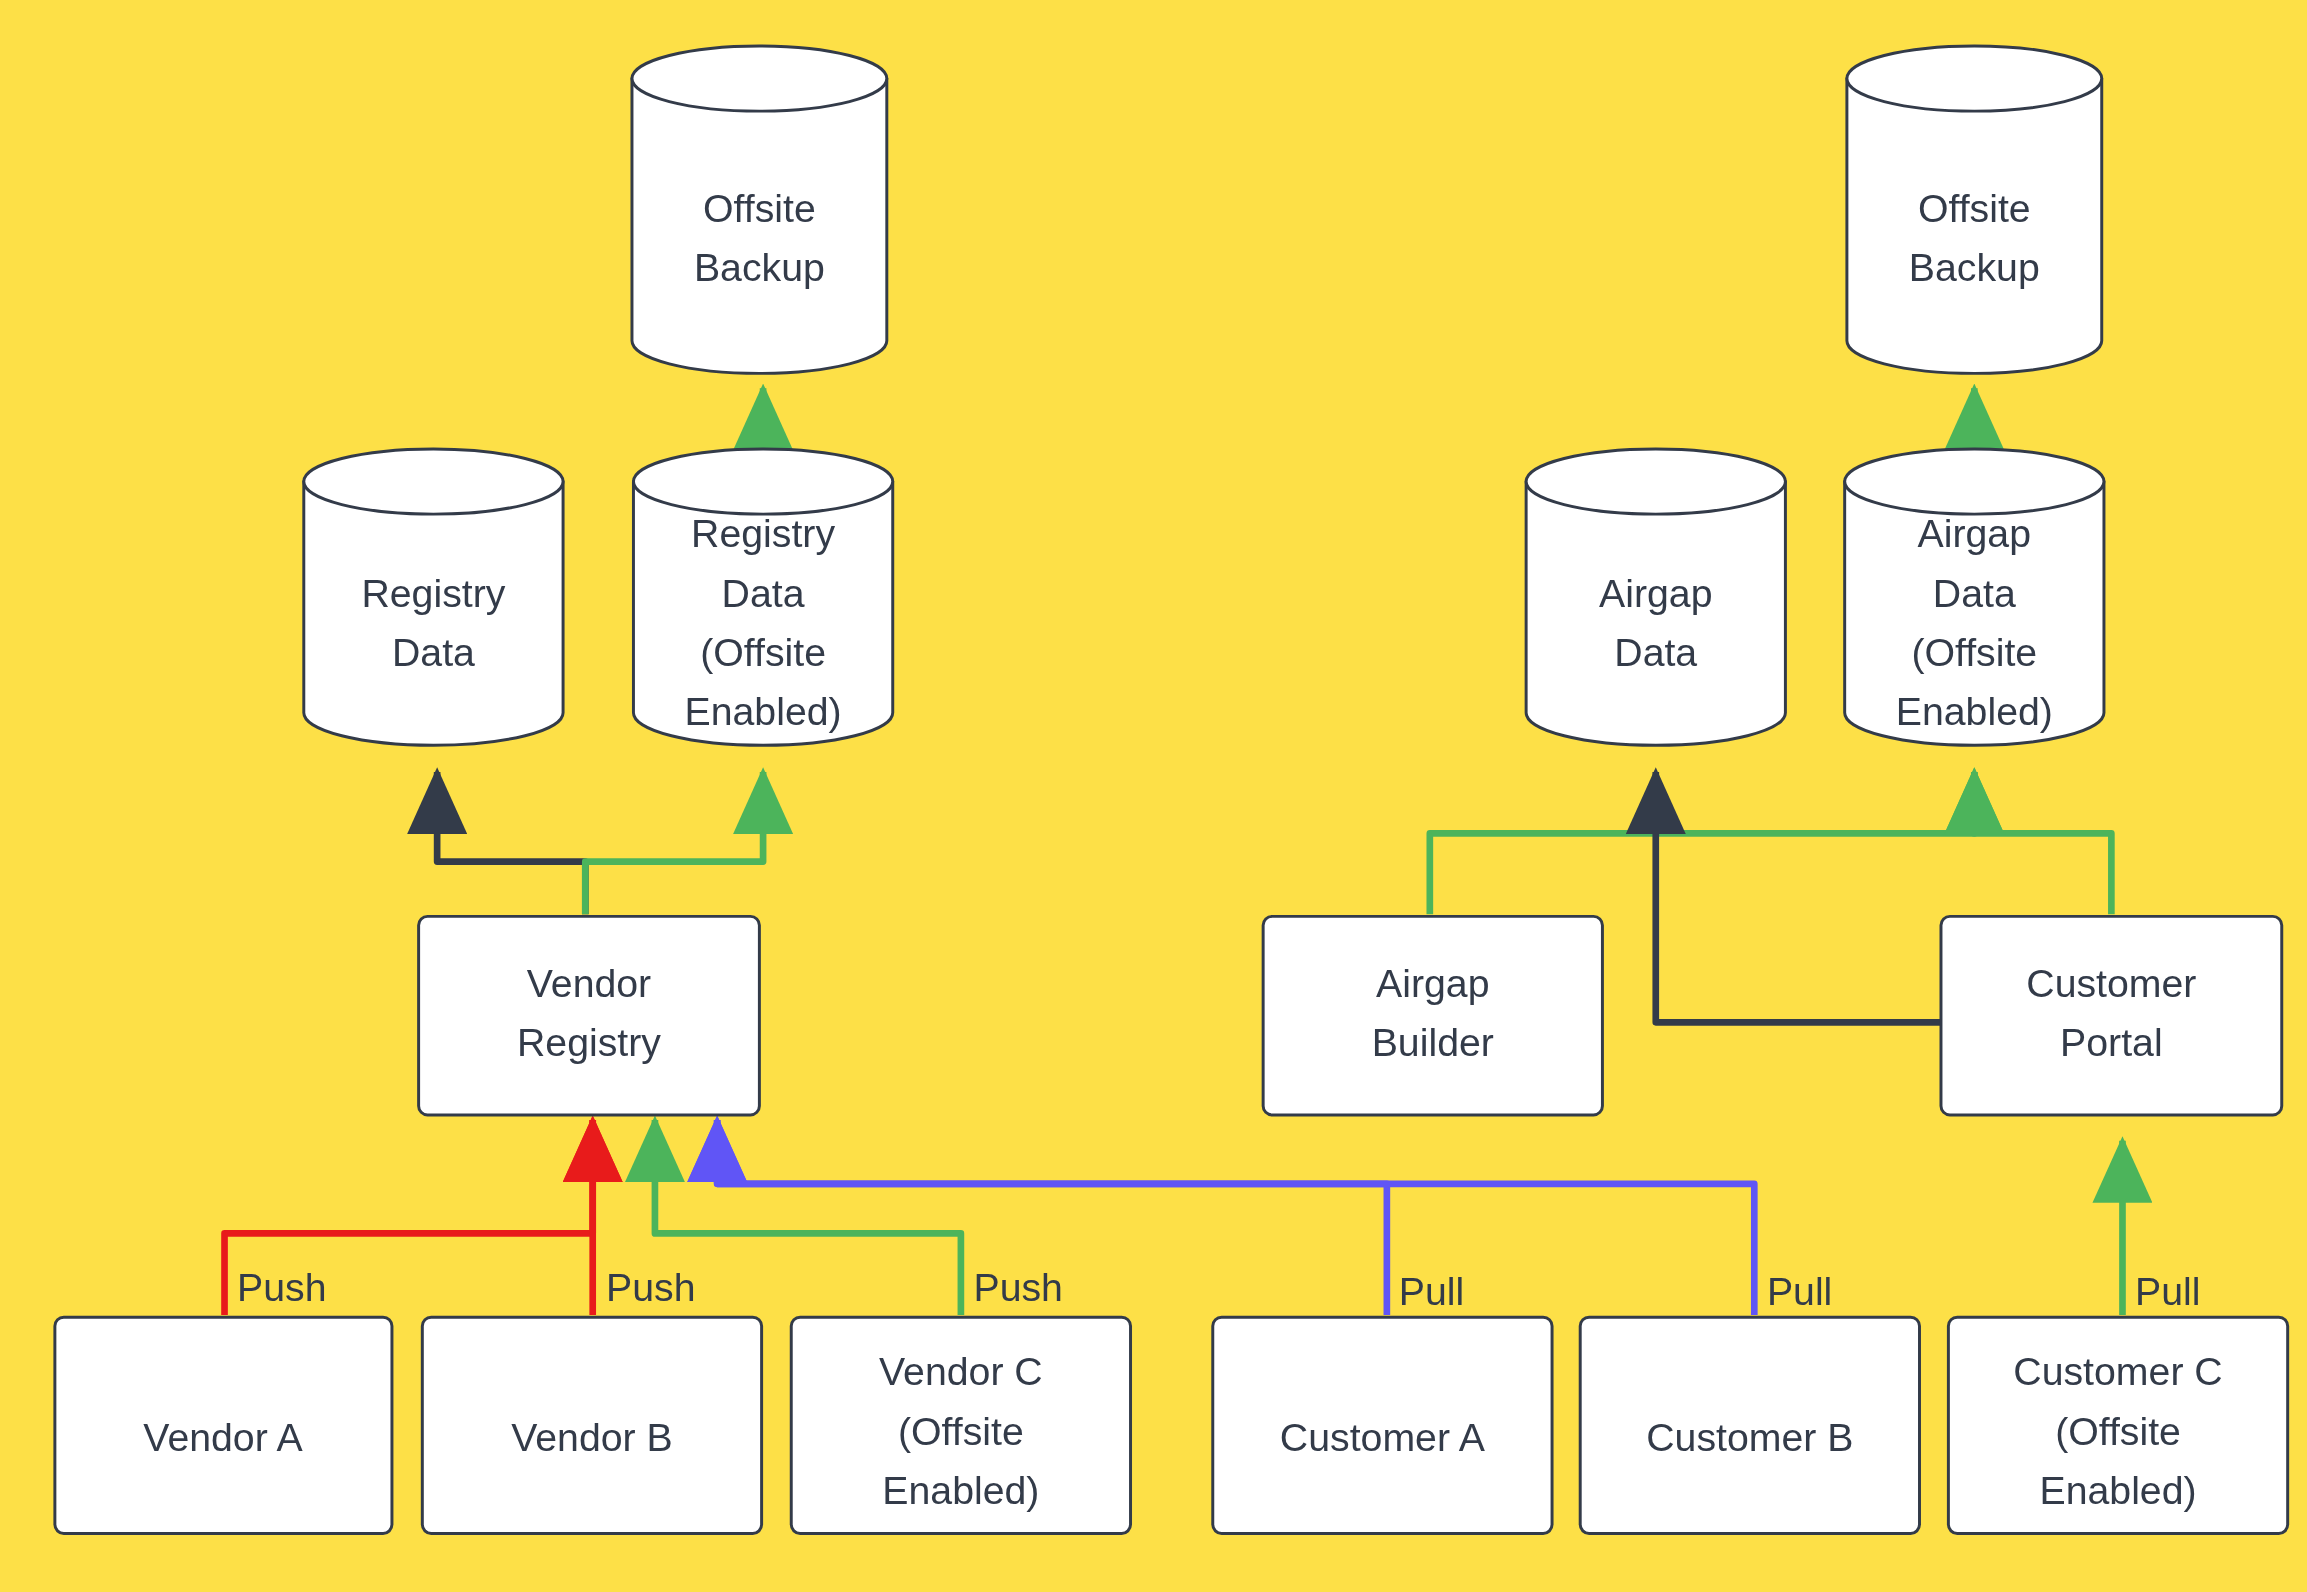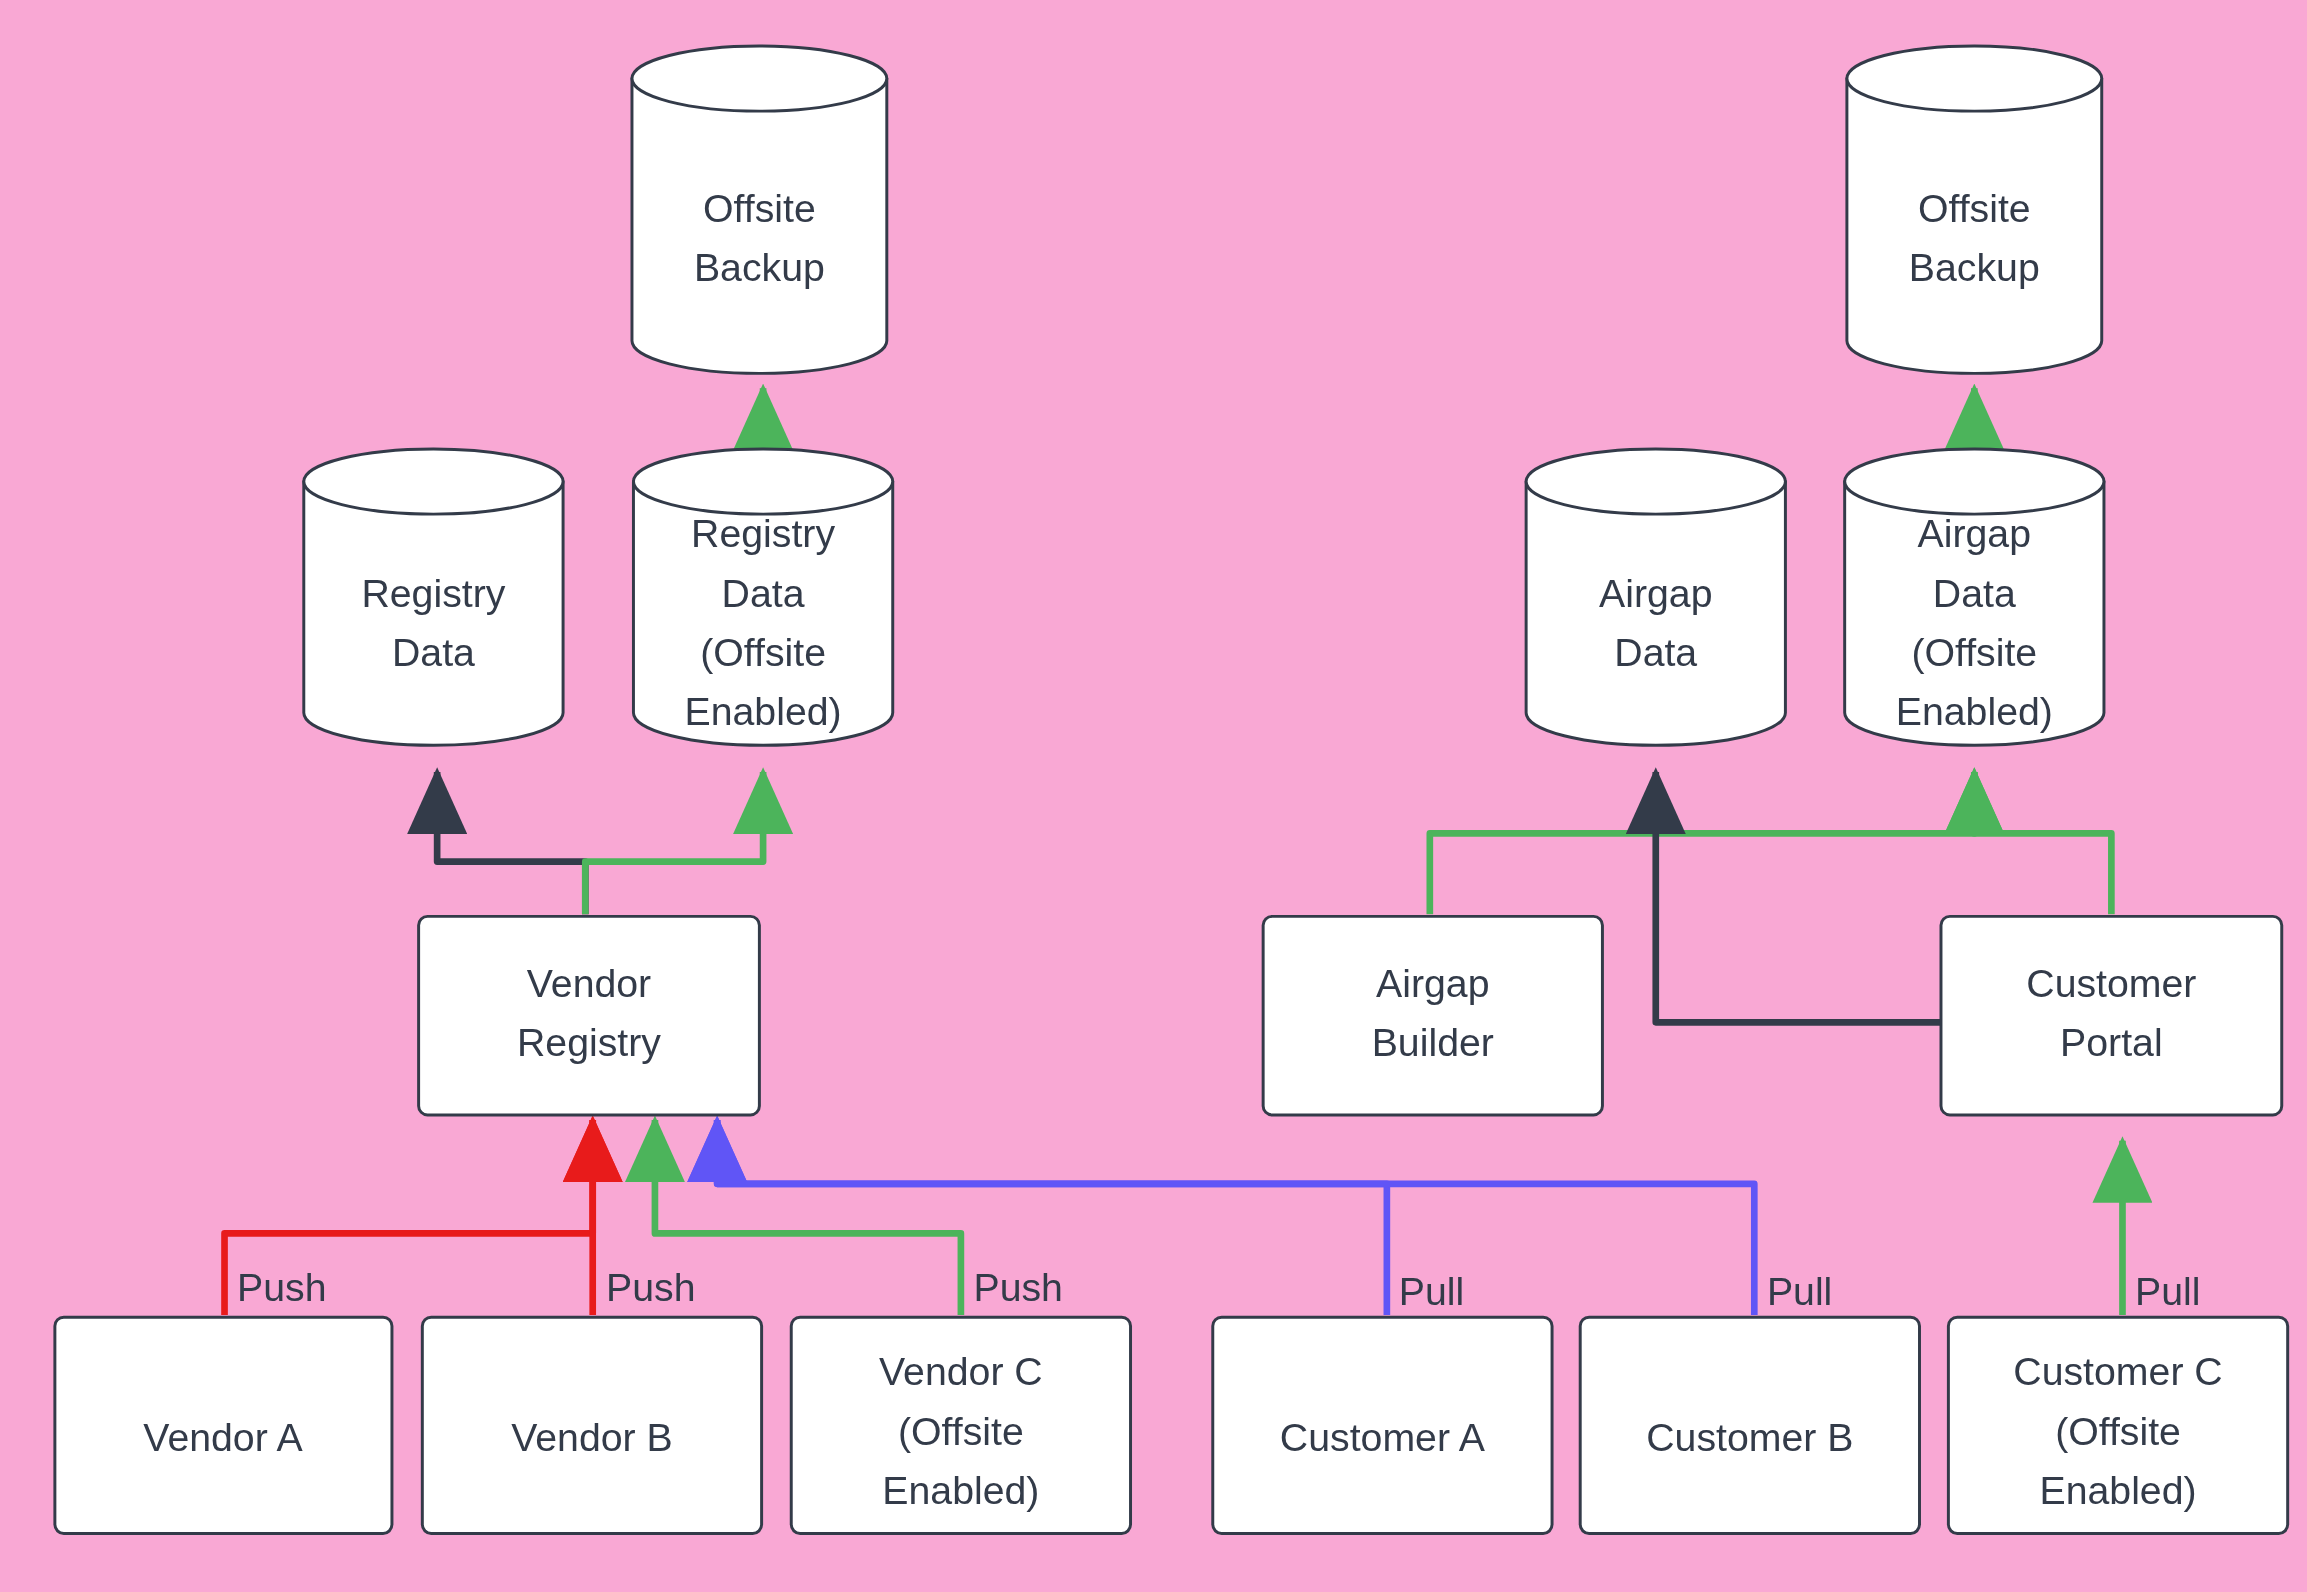--- a/index.html
+++ b/index.html
@@ -4,21 +4,21 @@
 <style>
   html, body {
     margin: 0;
     padding: 0;
     background: #ffffff;
   }
   #stage {
     position: relative;
     width: 2307px;
     height: 1592px;
-    background: #f9a8d4;
+    background: #fde047;
     font-family: "Liberation Sans", sans-serif;
   }
   svg#diagram {
     position: absolute;
     left: 0;
     top: 0;
     width: 2307px;
     height: 1592px;
     display: block;
   }

